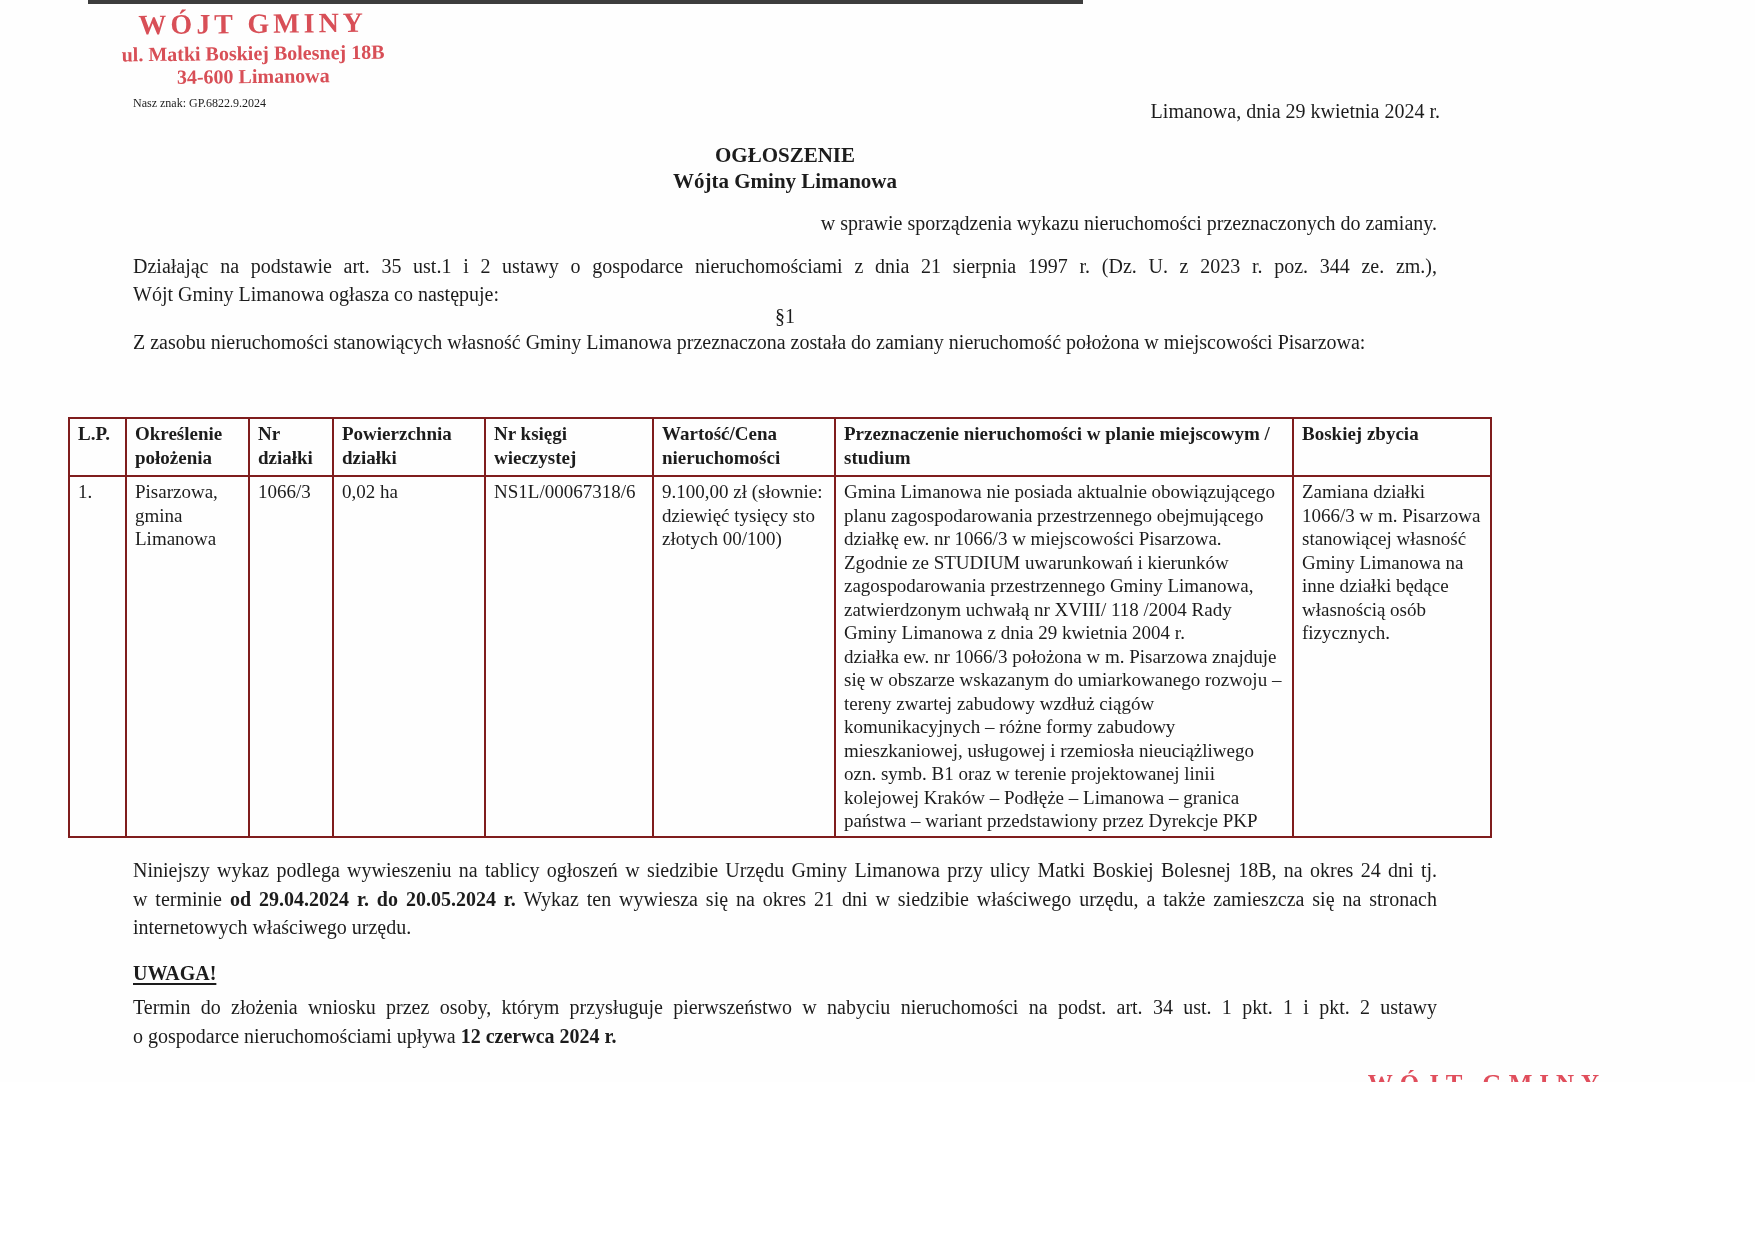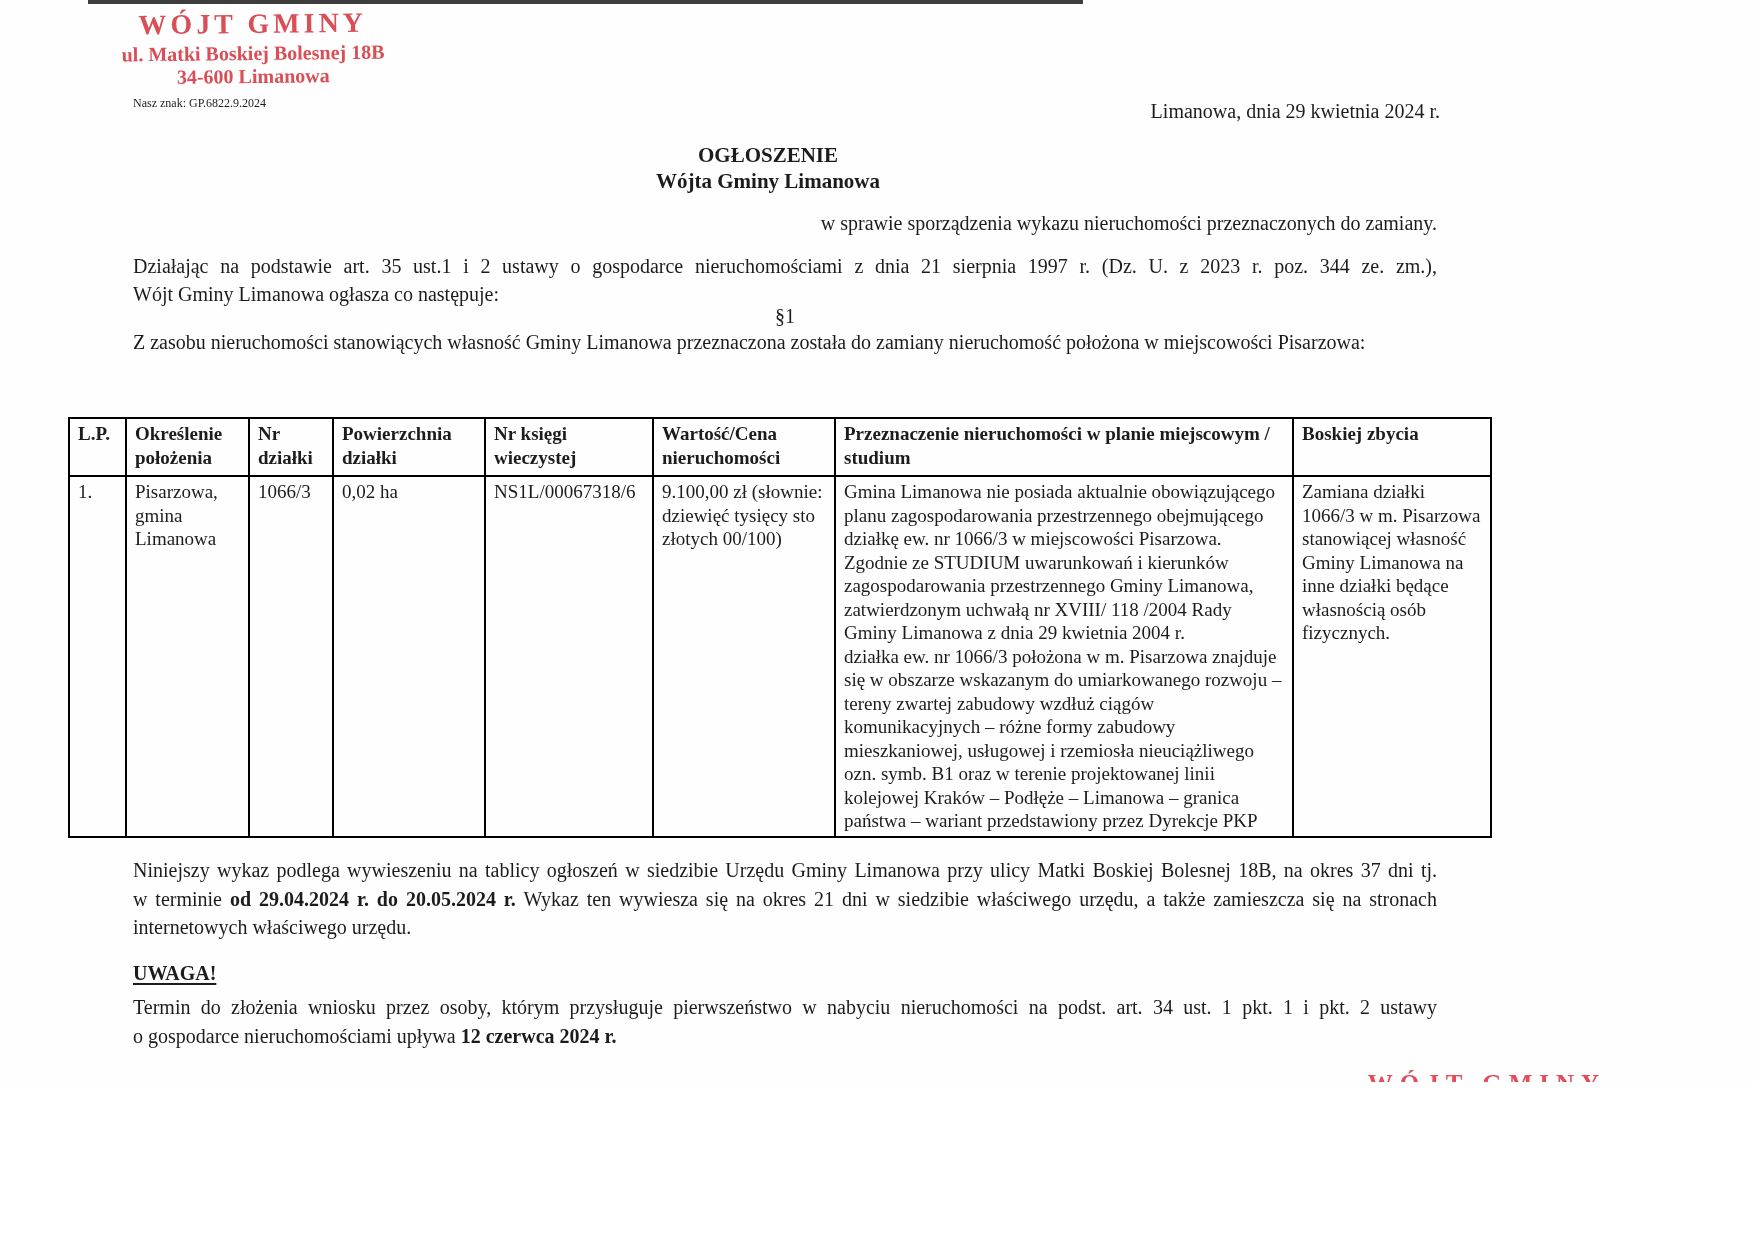--- a/index.html
+++ b/index.html
@@ -18,37 +18,37 @@
     text-align:center; color:#d84f57; transform:rotate(-0.6deg);
   }
   .stamp-l1 { font-size:28px; font-weight:bold; letter-spacing:4px; }
   .stamp-l2 { font-size:20px; font-weight:bold; margin-top:2px; }
   .stamp-l3 { font-size:20px; font-weight:bold; }
 
   .ref  { position:absolute; left:133px; top:96px;  font-size:12px; }
   .date { position:absolute; left:1140px; top:100px; width:300px; text-align:right; font-size:20px; }
 
   .title {
-    position:absolute; left:116px; top:142px; width:1304px;
+    position:absolute; left:133px; top:142px; width:1304px;
     text-align:center; font-weight:bold; font-size:21px; line-height:26px;
   }
   .subject { position:absolute; left:133px; top:212px; width:1304px; text-align:right; font-size:20px; }
 
   .para { font-size:20px; line-height:28px; }
   .jline { text-align:justify; text-align-last:justify; }
   .intro    { position:absolute; left:133px; top:252px; width:1304px; }
   .section-mark { position:absolute; left:133px; top:305px; width:1304px; text-align:center; font-size:20px; }
   .section-par  { position:absolute; left:133px; top:331px; width:1370px; font-size:20px; }
 
   .doc-table {
     position:absolute; left:68px; top:417px; width:1422px;
     border-collapse:collapse; font-size:19px; line-height:23.5px; table-layout:fixed;
   }
   .doc-table th, .doc-table td {
-    border:2px solid #000000; vertical-align:top; text-align:left;
+    border:2px solid #7f1d1d; vertical-align:top; text-align:left;
     padding:3px 8px; overflow:hidden;
   }
   .doc-table th { font-weight:bold; height:50px; }
   .doc-table tbody tr { height:354px; }
   .pre-line { white-space:pre-line; }
 
   .notice { position:absolute; left:133px; top:856px; width:1304px; line-height:28.5px; }
   .uwaga  {
     position:absolute; left:133px; top:962px; font-size:20px; font-weight:bold;
     text-decoration:underline; text-underline-offset:3px;
@@ -129,21 +129,21 @@
         <td>9.100,00 zł (słownie: dziewięć tysięcy sto złotych 00/100)</td>
         <td class="pre-line">Gmina Limanowa nie posiada aktualnie obowiązującego planu zagospodarowania przestrzennego obejmującego działkę ew. nr 1066/3 w miejscowości Pisarzowa.
 Zgodnie ze STUDIUM uwarunkowań i kierunków zagospodarowania przestrzennego Gminy Limanowa, zatwierdzonym uchwałą nr XVIII/ 118 /2004 Rady Gminy Limanowa z dnia 29 kwietnia 2004 r.
 działka ew. nr 1066/3 położona w m. Pisarzowa znajduje się w obszarze wskazanym do umiarkowanego rozwoju – tereny zwartej zabudowy wzdłuż ciągów komunikacyjnych – różne formy zabudowy mieszkaniowej, usługowej i rzemiosła nieuciążliwego ozn. symb. B1 oraz w terenie projektowanej linii kolejowej Kraków – Podłęże – Limanowa – granica państwa – wariant przedstawiony przez Dyrekcje PKP</td>
         <td>Zamiana działki 1066/3 w m. Pisarzowa stanowiącej własność Gminy Limanowa na inne działki będące własnością osób fizycznych.</td>
       </tr>
     </tbody>
   </table>
 
   <div class="para notice">
-    <div class="jline">Niniejszy wykaz podlega wywieszeniu na tablicy ogłoszeń w siedzibie Urzędu Gminy Limanowa przy ulicy Matki Boskiej Bolesnej 18B, na okres 37 dni tj.</div>
+    <div class="jline">Niniejszy wykaz podlega wywieszeniu na tablicy ogłoszeń w siedzibie Urzędu Gminy Limanowa przy ulicy Matki Boskiej Bolesnej 18B, na okres 24 dni tj.</div>
     <div class="jline"><span>w terminie </span><b>od 29.04.2024 r. do 20.05.2024 r.</b><span> Wykaz ten wywiesza się na okres 21 dni w siedzibie właściwego urzędu, a także zamieszcza się na stronach</span></div>
     <div>internetowych właściwego urzędu.</div>
   </div>
 
   <div class="uwaga">UWAGA!</div>
 
   <div class="para deadline">
     <div class="jline">Termin do złożenia wniosku przez osoby, którym przysługuje pierwszeństwo w nabyciu nieruchomości na podst. art. 34 ust. 1 pkt. 1 i pkt. 2 ustawy</div>
     <div><span>o gospodarce nieruchomościami upływa </span><b>12 czerwca 2024 r.</b></div>
   </div>

